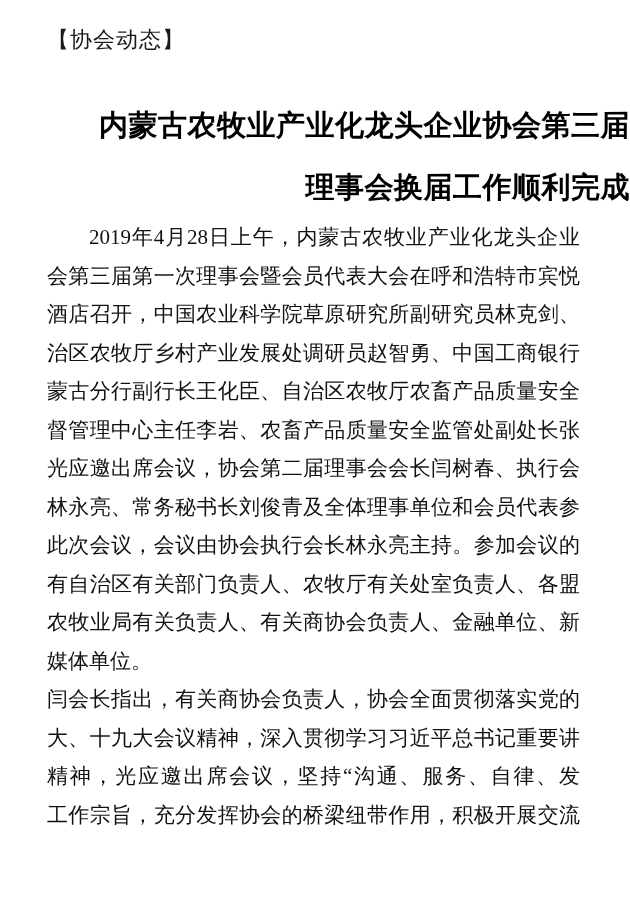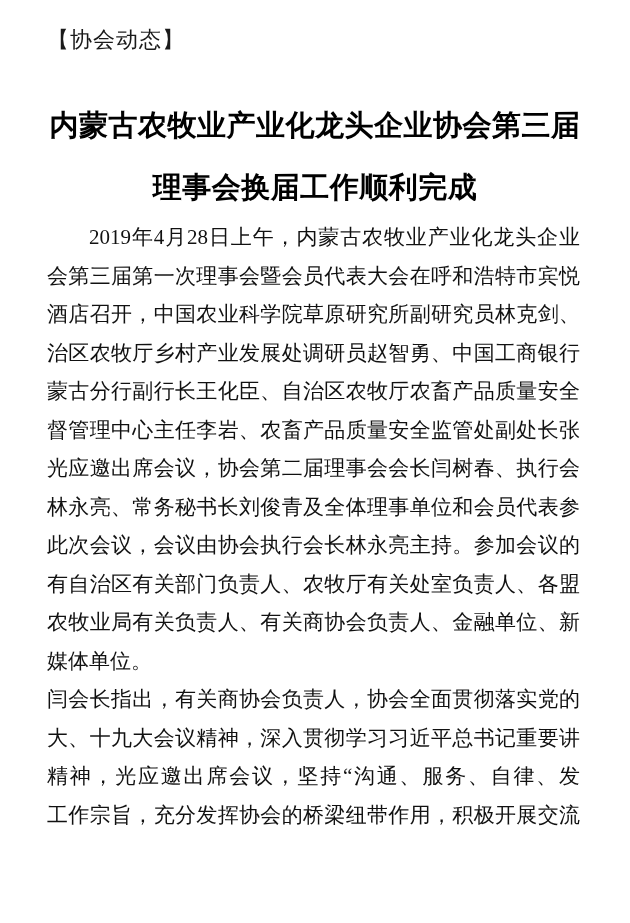--- a/index.html
+++ b/index.html
@@ -26,21 +26,21 @@
     font-size: 22px;
     letter-spacing: 1px;
     color: #1a1a1a;
   }
   .title {
     position: absolute;
     top: 94px;
     left: 0;
     width: 100%;
     margin: 0;
-    text-align: center;
+    text-align: right;
     font-weight: bold;
     font-size: 29px;
     line-height: 62px;
     letter-spacing: 0.5px;
     color: #000000;
   }
   .title-line { display: block; }
   .body-text {
     position: absolute;
     top: 218px;

